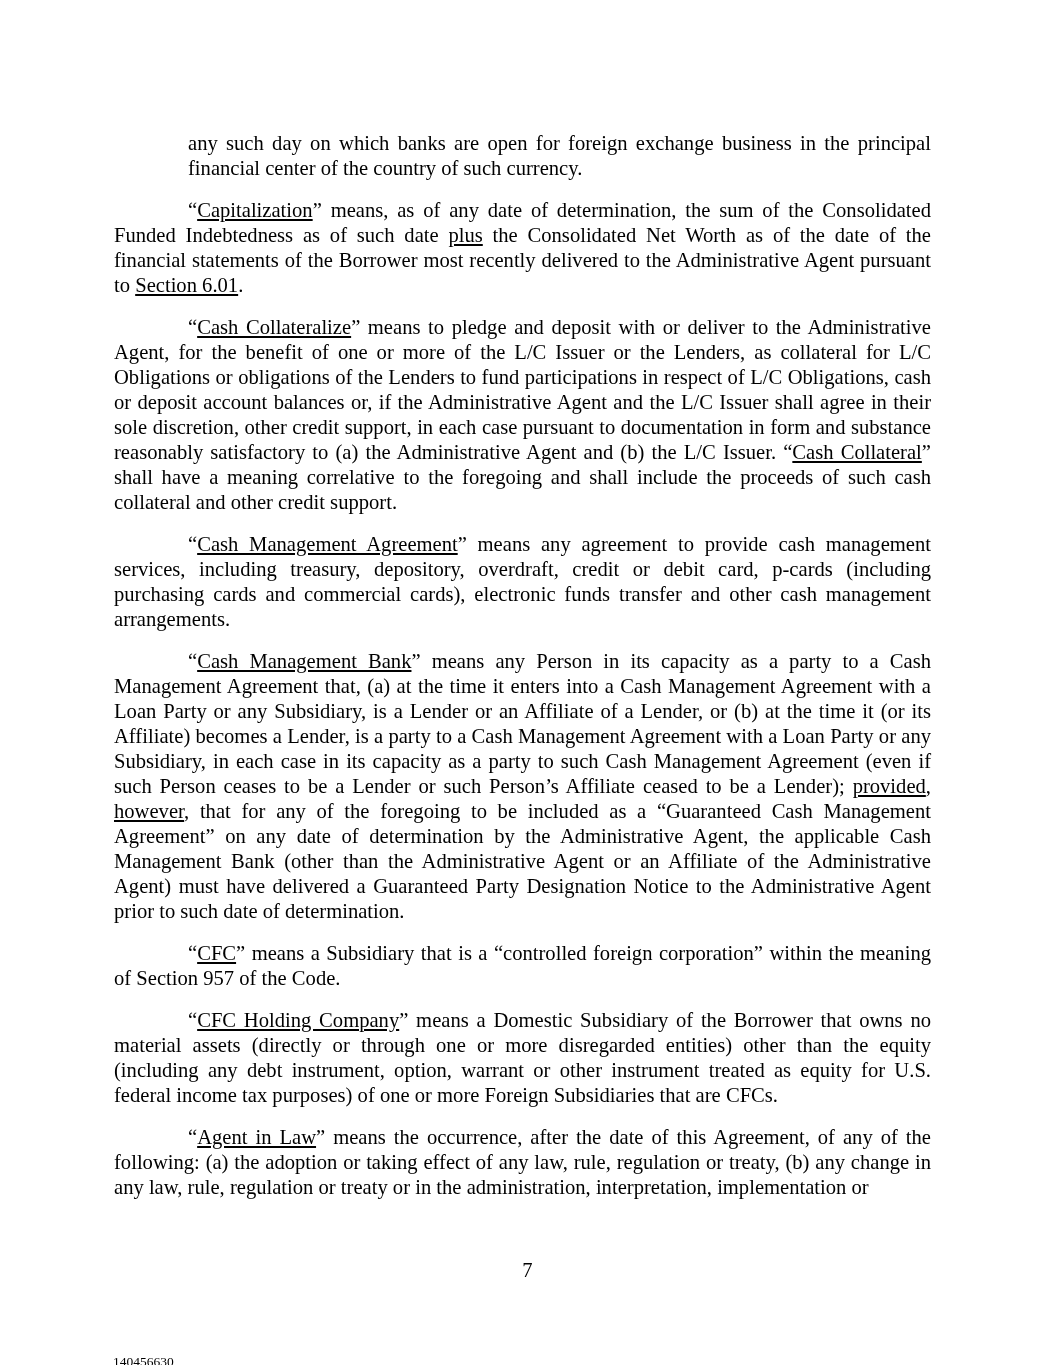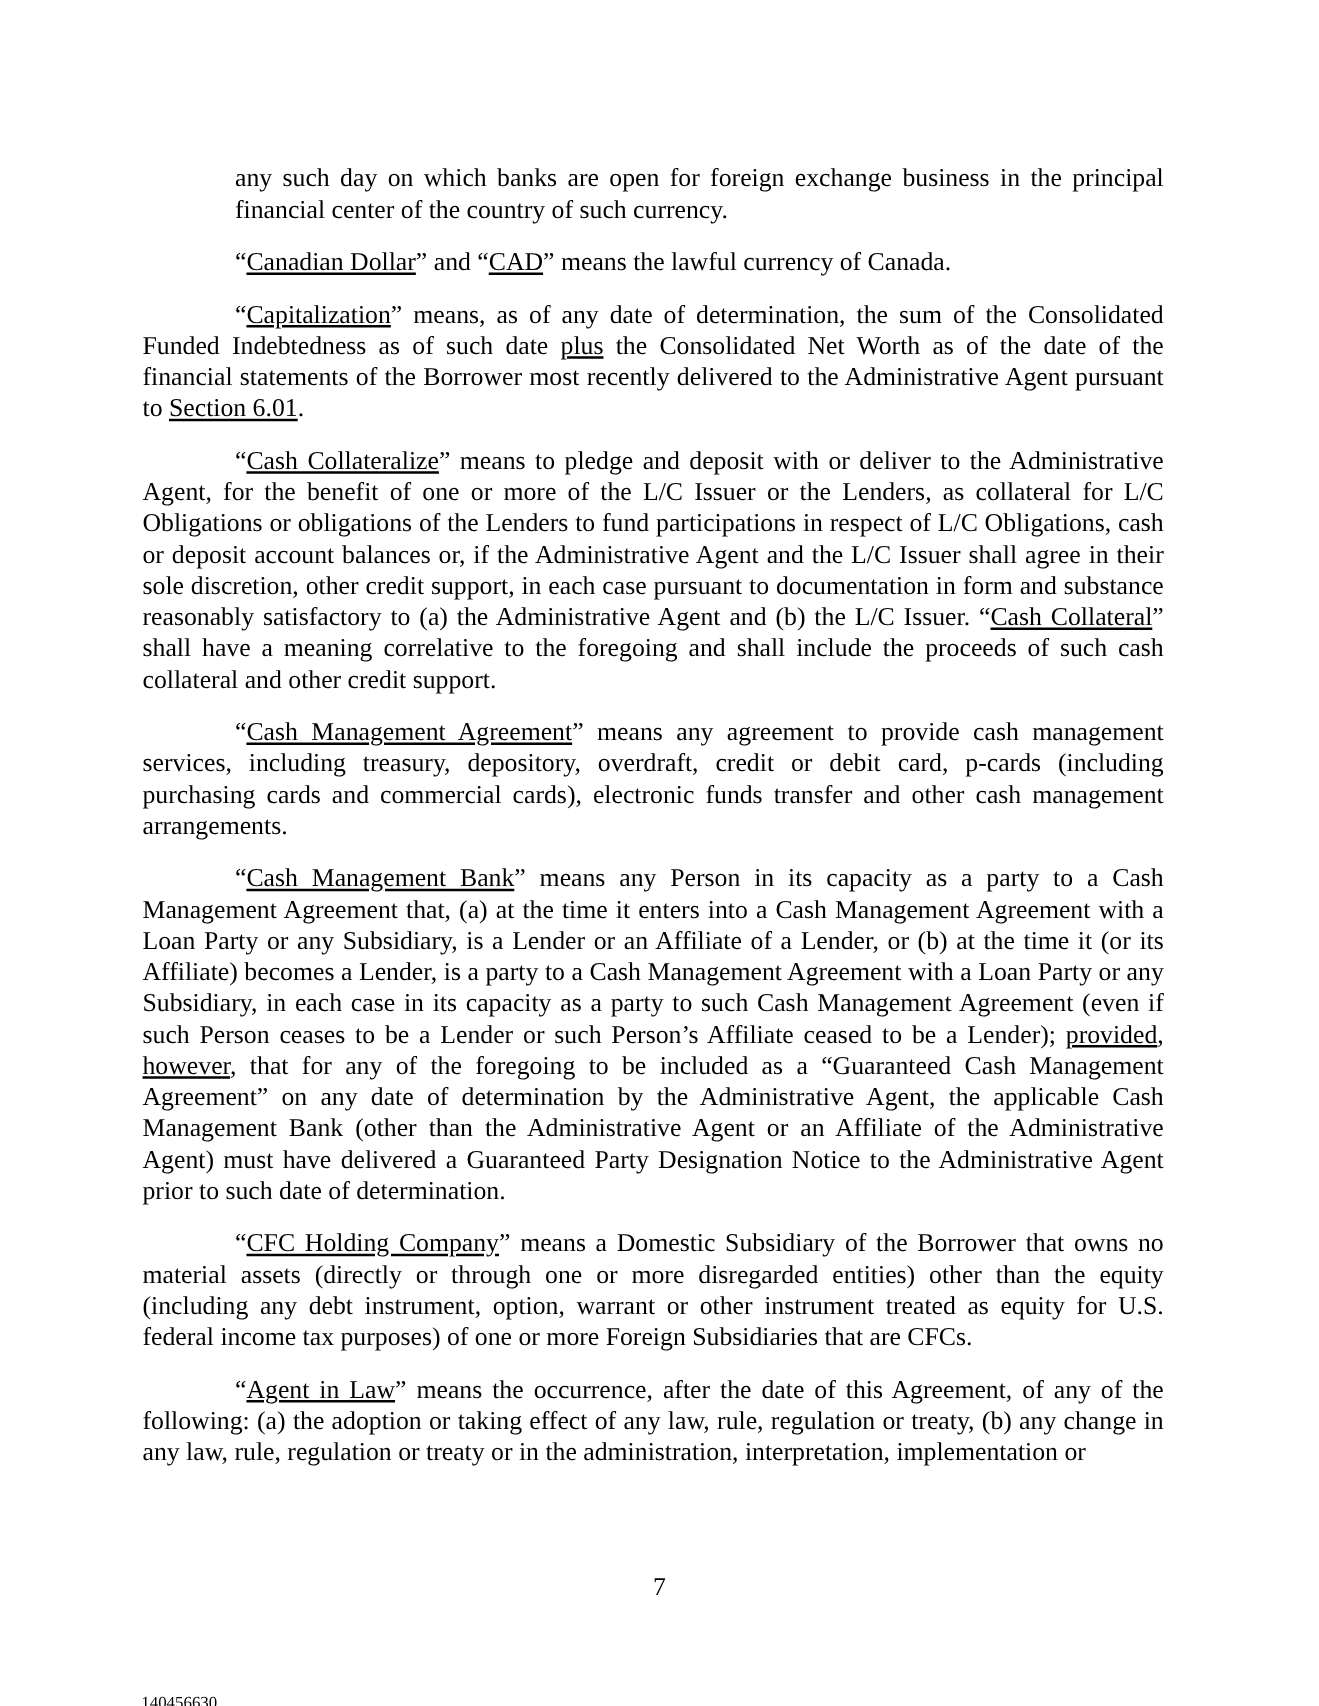--- a/index.html
+++ b/index.html
@@ -52,23 +52,23 @@
     font-size: 13.5px;
     line-height: 16px;
   }
 </style>
 </head>
 <body>
 
 <div class="page">
   <div class="doc-body" id="doc-body">
       <p class="para continuation"><span>any such day on which banks are open for foreign exchange business in the principal financial center of the country of such currency.</span></p>
-      <p class="para"><span>“</span><span class="term">Canadian Dollar</span><span>” and “</span><span class="term">CAD</span><span>” means the lawful currency of Canada.</span></p>
       <p class="para"><span>“</span><span class="term">Capitalization</span><span>” means, as of any date of determination, the sum of the Consolidated Funded Indebtedness as of such date </span><span class="term">plus</span><span> the Consolidated Net Worth as of the date of the financial statements of the Borrower most recently delivered to the Administrative Agent pursuant to </span><span class="term">Section 6.01</span><span>.</span></p>
       <p class="para"><span>“</span><span class="term">Cash Collateralize</span><span>” means to pledge and deposit with or deliver to the Administrative Agent, for the benefit of one or more of the L/C Issuer or the Lenders, as collateral for L/C Obligations or obligations of the Lenders to fund participations in respect of L/C Obligations, cash or deposit account balances or, if the Administrative Agent and the L/C Issuer shall agree in their sole discretion, other credit support, in each case pursuant to documentation in form and substance reasonably satisfactory to (a) the Administrative Agent and (b) the L/C Issuer. “</span><span class="term">Cash Collateral</span><span>” shall have a meaning correlative to the foregoing and shall include the proceeds of such cash collateral and other credit support.</span></p>
       <p class="para"><span>“</span><span class="term">Cash Management Agreement</span><span>” means any agreement to provide cash management services, including treasury, depository, overdraft, credit or debit card, p-cards (including purchasing cards and commercial cards), electronic funds transfer and other cash management arrangements.</span></p>
       <p class="para"><span>“</span><span class="term">Cash Management Bank</span><span>” means any Person in its capacity as a party to a Cash Management Agreement that, (a) at the time it enters into a Cash Management Agreement with a Loan Party or any Subsidiary, is a Lender or an Affiliate of a Lender, or (b) at the time it (or its Affiliate) becomes a Lender, is a party to a Cash Management Agreement with a Loan Party or any Subsidiary, in each case in its capacity as a party to such Cash Management Agreement (even if such Person ceases to be a Lender or such Person’s Affiliate ceased to be a Lender); </span><span class="term">provided</span><span>, </span><span class="term">however</span><span>, that for any of the foregoing to be included as a “Guaranteed Cash Management Agreement” on any date of determination by the Administrative Agent, the applicable Cash Management Bank (other than the Administrative Agent or an Affiliate of the Administrative Agent) must have delivered a Guaranteed Party Designation Notice to the Administrative Agent prior to such date of determination.</span></p>
+      <p class="para"><span>“</span><span class="term">CFC</span><span>” means a Subsidiary that is a “controlled foreign corporation” within the meaning of Section 957 of the Code.</span></p>
       <p class="para"><span>“</span><span class="term">CFC Holding Company</span><span>” means a Domestic Subsidiary of the Borrower that owns no material assets (directly or through one or more disregarded entities) other than the equity (including any debt instrument, option, warrant or other instrument treated as equity for U.S. federal income tax purposes) of one or more Foreign Subsidiaries that are CFCs.</span></p>
       <p class="para"><span>“</span><span class="term">Agent in Law</span><span>” means the occurrence, after the date of this Agreement, of any of the following: (a) the adoption or taking effect of any law, rule, regulation or treaty, (b) any change in any law, rule, regulation or treaty or in the administration, interpretation, implementation or</span></p>
     </div>
   <div class="page-number">7</div>
   <div class="doc-number">140456630</div>
 </div>
 
 </body></html>

